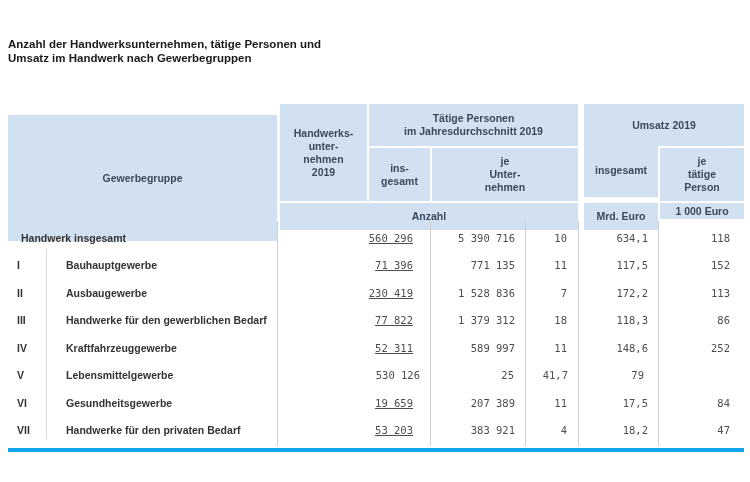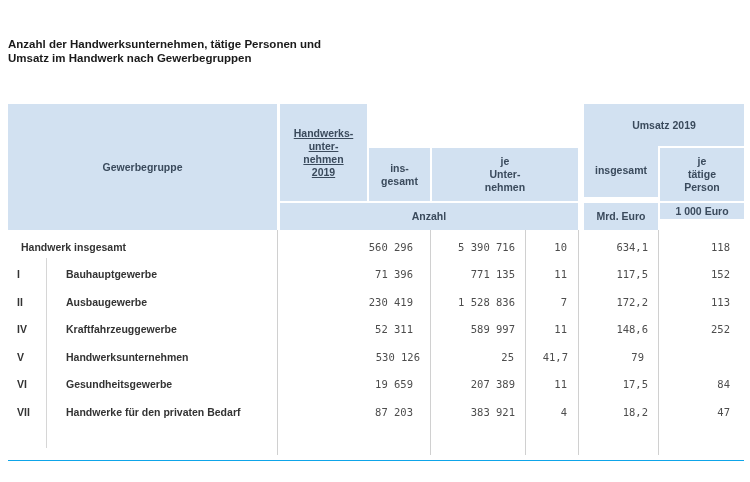--- a/index.html
+++ b/index.html
@@ -4,64 +4,66 @@
 <style>
   html,body{margin:0;padding:0;background:#fff;}
   .page{position:relative;width:750px;height:482px;background:#ffffff;overflow:hidden;
         font-family:"Liberation Sans",sans-serif;}
   .title{position:absolute;left:8px;top:37px;font-size:11.5px;font-weight:700;
          color:#1a1a1a;line-height:14px;}
   .table{position:absolute;left:8px;top:104px;width:736px;height:357px;}
   .hc{position:absolute;background:#d2e1f1;color:#3a4a5c;font-size:10.5px;font-weight:700;
       line-height:13px;display:flex;align-items:center;justify-content:center;
       text-align:center;white-space:pre-line;box-sizing:border-box;}
-  .h-gewerbe{left:0;top:0;width:269px;height:126px;}
-  .h-hu{left:272px;top:0;width:87px;height:97px;text-decoration:underline;}
+  .h-gewerbe{left:0;top:11px;width:269px;height:126px;}
+  .h-hu{left:272px;top:0;width:87px;height:97px;}
   .h-tp{left:361px;top:0;width:209px;height:42px;}
   .h-umsatz{left:576px;top:0;width:160px;height:42px;}
   .h-insg{left:361px;top:44px;width:61px;height:53px;}
   .h-jeu{left:424px;top:44px;width:146px;height:53px;}
   .h-uinsg{left:576px;top:40px;width:74px;height:53px;}
   .h-jetp{left:652px;top:44px;width:84px;height:53px;}
   .h-anzahl{left:272px;top:99px;width:298px;height:27px;}
   .h-mrd{left:576px;top:99px;width:74px;height:27px;}
   .h-1000{left:652px;top:99px;width:84px;height:16px;}
-  .tbody{position:absolute;left:0;top:126px;width:736px;height:231px;
-         border-bottom:1px solid #0ea5e9;box-sizing:border-box;padding-top:3px;}
+  .tbody{position:absolute;left:0;top:117px;width:736px;height:231px;
+         border-bottom:4px solid #0ea5e9;box-sizing:border-box;padding-top:3px;}
   .vline{position:absolute;width:1px;top:0;height:225px;background:#d0d0d0;}
   .v1{left:269px;} .v2{left:422px;} .v3{left:517px;} .v4{left:570px;} .v5{left:650px;}
   .vnum{position:absolute;left:38px;top:28px;height:190px;width:1px;background:#d6d6d6;}
   .row{position:relative;height:27.5px;display:grid;
        grid-template-columns:38px 231px 153px 95px 53px 80px 86px;align-items:center;}
   .cell{box-sizing:border-box;}
   .numeral{padding-left:9px;font-size:10.5px;font-weight:700;color:#333;}
   .gname{padding-left:20px;font-size:10.5px;font-weight:700;color:#333;}
   .gname.total{grid-column:1 / span 2;padding-left:13px;}
   .num{font-family:"DejaVu Sans Mono",monospace;font-size:10.5px;color:#4d4d4d;
        text-align:right;}
-  .c2{padding-right:17px;} .c3{padding-right:10px;padding-left:28px;} .c4{padding-right:11px;}
+  .c2{padding-right:17px;text-decoration:underline;} .c3{padding-right:10px;padding-left:28px;} .c4{padding-right:11px;}
   .c5{padding-right:10px;} .c6{padding-right:14px;}
 </style>
 </head>
 <body>
 
 <div class="page">
 
   <div class="title">
     <div>Anzahl der Handwerksunternehmen, tätige Personen und</div>
     <div>Umsatz im Handwerk nach Gewerbegruppen</div>
   </div>
 
   <div class="table">
 
     <div class="hc h-gewerbe">Gewerbegruppe</div>
     <div class="hc h-hu">Handwerks-
 unter-
 nehmen
 2019</div>
+    <div class="hc h-tp">Tätige Personen
+im Jahresdurchschnitt 2019</div>
     <div class="hc h-umsatz">Umsatz 2019</div>
     <div class="hc h-insg">ins-
 gesamt</div>
     <div class="hc h-jeu">je
 Unter-
 nehmen</div>
     <div class="hc h-uinsg">insgesamt</div>
     <div class="hc h-jetp">je
 tätige
 Person</div>
@@ -99,54 +101,63 @@
       <div class="row">
         <div class="cell numeral">II</div>
         <div class="cell gname">Ausbaugewerbe</div>
         <div class="cell num c2">230 419</div>
         <div class="cell num c3">1 528 836</div>
         <div class="cell num c4">7</div>
         <div class="cell num c5">172,2</div>
         <div class="cell num c6">113</div>
       </div>
 
+      <div class="row">
+        <div class="cell numeral">III</div>
+        <div class="cell gname">Handwerke für den gewerblichen Bedarf</div>
+        <div class="cell num c2">77 822</div>
+        <div class="cell num c3">1 379 312</div>
+        <div class="cell num c4">18</div>
+        <div class="cell num c5">118,3</div>
+        <div class="cell num c6">86</div>
+      </div>
 
       <div class="row">
         <div class="cell numeral">IV</div>
         <div class="cell gname">Kraftfahrzeuggewerbe</div>
         <div class="cell num c2">52 311</div>
         <div class="cell num c3">589 997</div>
         <div class="cell num c4">11</div>
         <div class="cell num c5">148,6</div>
         <div class="cell num c6">252</div>
       </div>
 
       <div class="row">
         <div class="cell numeral">V</div>
-        <div class="cell gname">Handwerksunternehmen</div>
+        <div class="cell gname">Lebensmittelgewerbe</div>
         <div class="cell num c3">530 126</div>
         <div class="cell num c4">25</div>
         <div class="cell num c5">41,7</div>
         <div class="cell num c6">79</div>
       </div>
 
       <div class="row">
         <div class="cell numeral">VI</div>
         <div class="cell gname">Gesundheitsgewerbe</div>
         <div class="cell num c2">19 659</div>
         <div class="cell num c3">207 389</div>
         <div class="cell num c4">11</div>
         <div class="cell num c5">17,5</div>
         <div class="cell num c6">84</div>
       </div>
 
       <div class="row">
         <div class="cell numeral">VII</div>
         <div class="cell gname">Handwerke für den privaten Bedarf</div>
-        <div class="cell num c2">87 203</div>
+        <div class="cell num c2">53 203</div>
         <div class="cell num c3">383 921</div>
         <div class="cell num c4">4</div>
         <div class="cell num c5">18,2</div>
         <div class="cell num c6">47</div>
       </div>
 
     </div>
   </div>
 </div>
 

